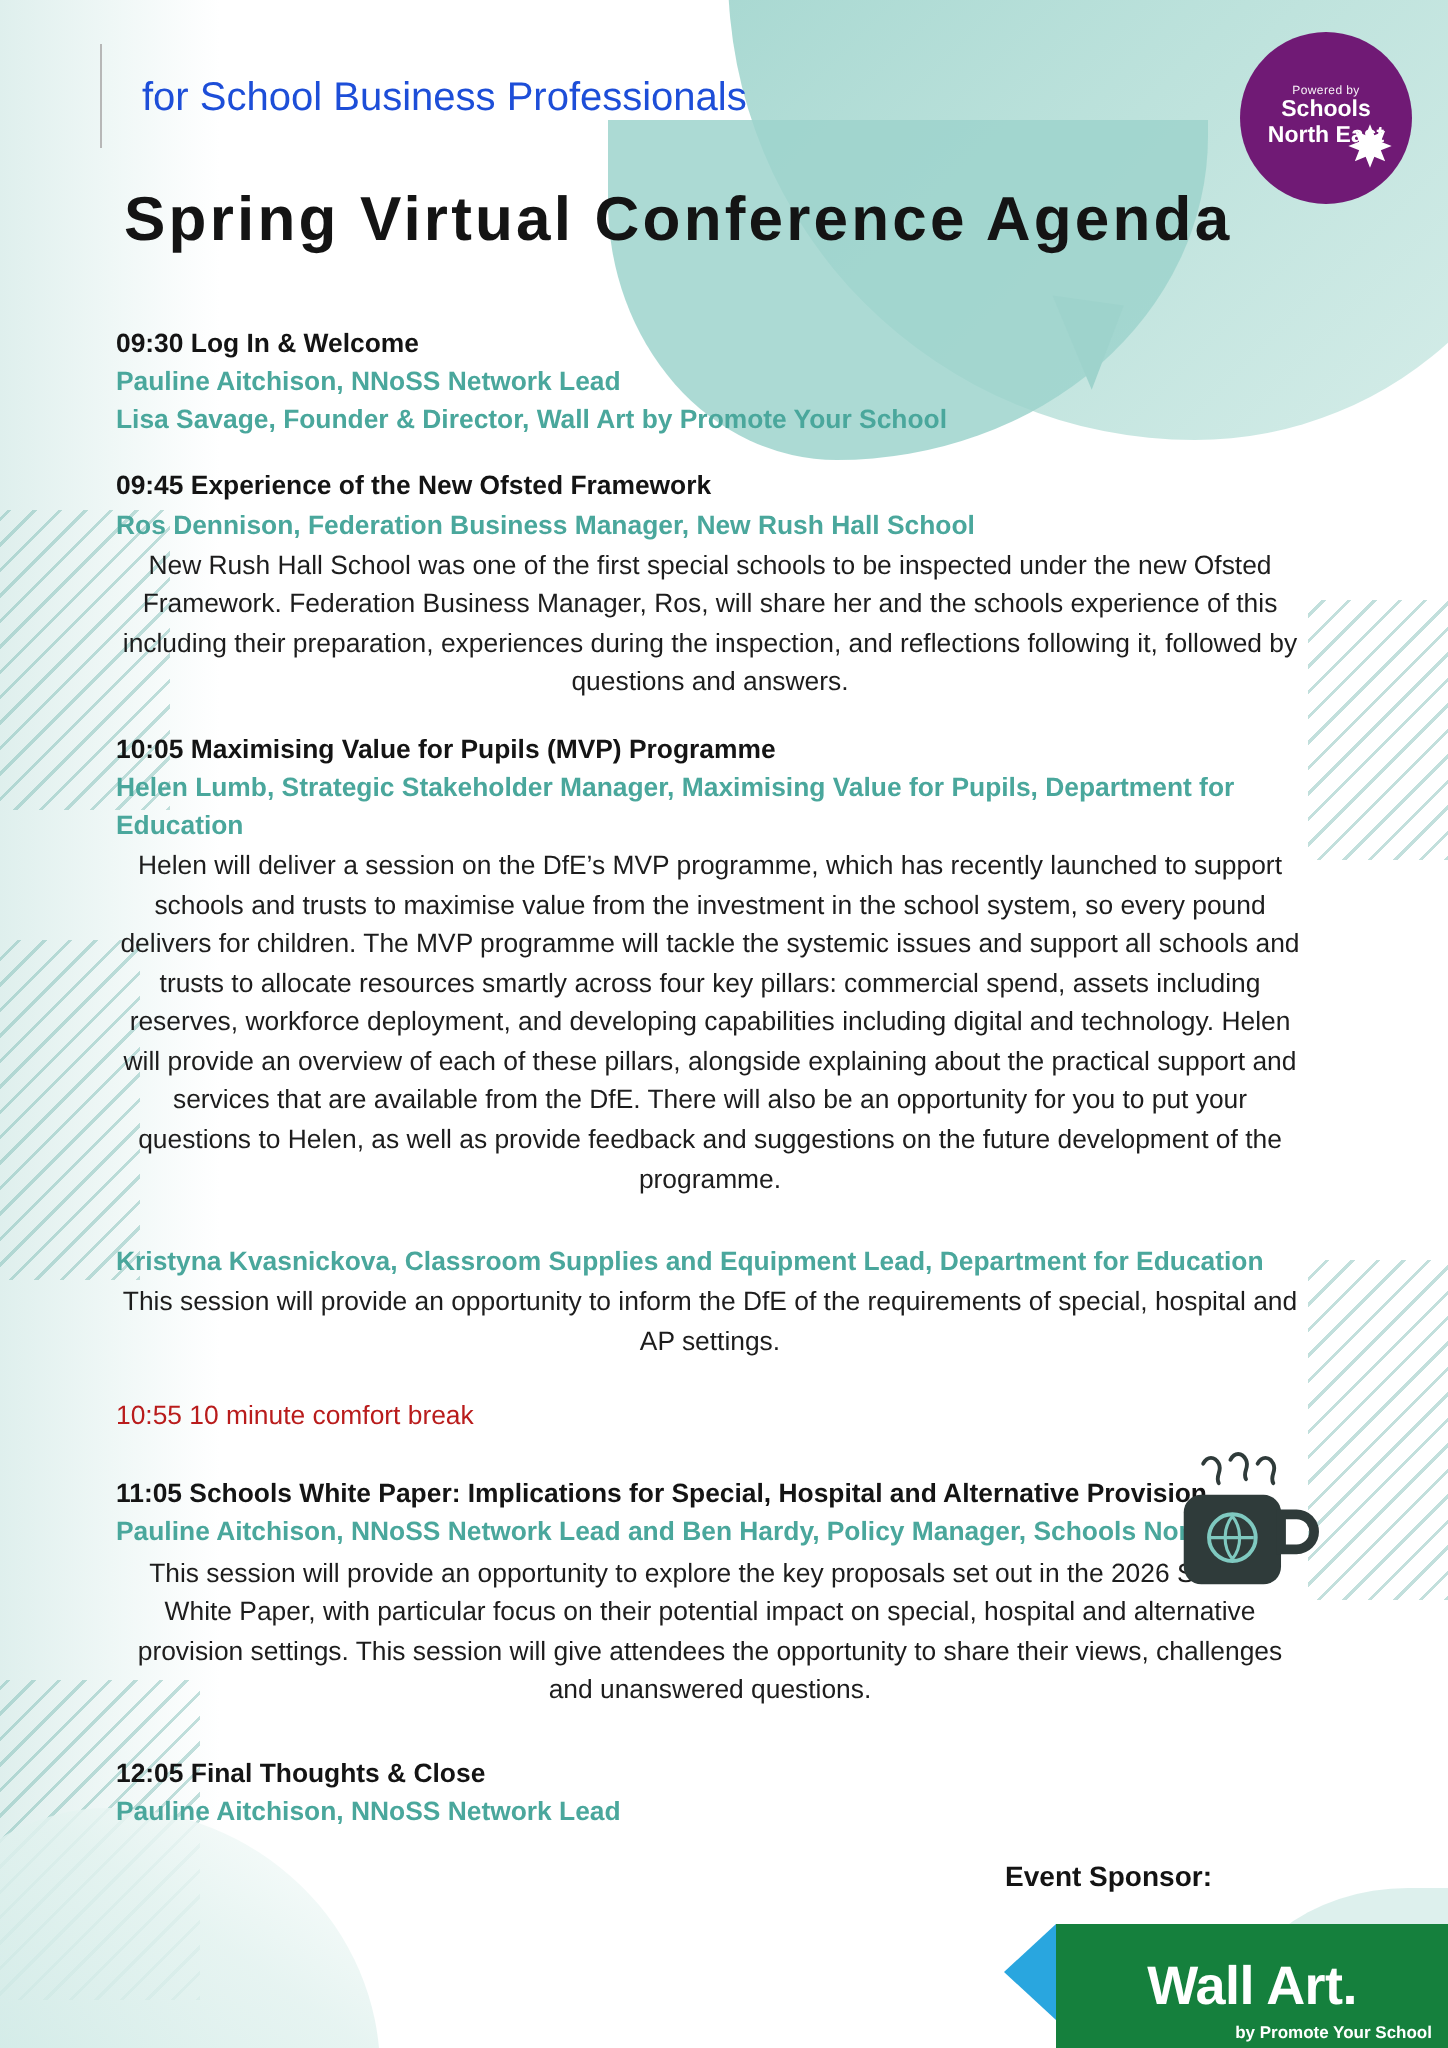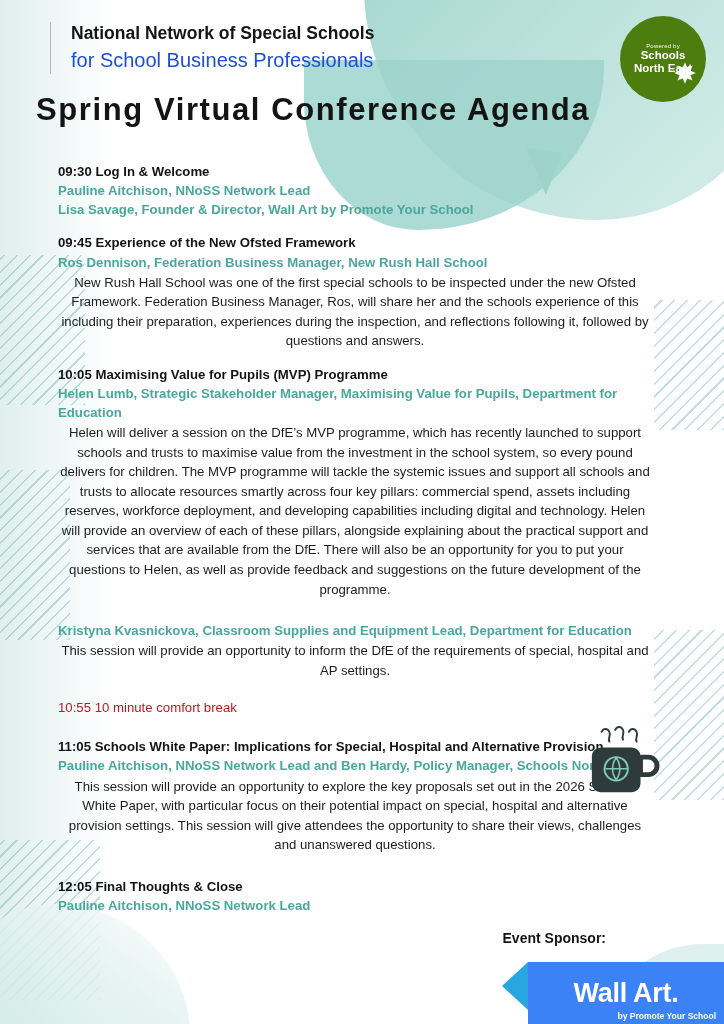--- a/index.html
+++ b/index.html
@@ -128,36 +128,36 @@
     font-size: 20px;
     color: #1d4ed8;
     margin-top: 3px;
   }
   .sne-badge {
     position: absolute;
     right: 18px;
     top: 16px;
     width: 86px; height: 86px;
     border-radius: 50%;
-    background: #4d7c0f;
+    background: #701a75;
     color: #fff;
     display: flex;
     flex-direction: column;
     align-items: center;
     justify-content: center;
     text-align: center;
   }
   .sne-powered { font-size: 6px; letter-spacing: .2px; opacity: .95; }
   .sne-name { font-size: 11.5px; font-weight: bold; line-height: 1.1; }
   .sne-star { position: absolute; right: 8px; bottom: 16px; }
 
   
   .conf-head {
     position: relative;
-    padding: 18px 0 0 36px;
+    padding: 18px 0 0 62px;
   }
   .conf-title {
     font-size: 31px;
     font-weight: bold;
     letter-spacing: 1.6px;
     color: #141414;
   }
   .conf-date {
     font-size: 17px;
     font-weight: bold;
@@ -217,21 +217,21 @@
     font-weight: bold;
     color: #141414;
     text-align: right;
   }
   .sponsor-box {
     position: absolute;
     right: 0;
     bottom: 0;
     width: 196px;
     height: 62px;
-    background: #3b82f6;
+    background: #15803d;
     display: flex;
     align-items: center;
     justify-content: center;
   }
   .sponsor-text {
     color: #ffffff;
     font-size: 27px;
     font-weight: bold;
     letter-spacing: -.3px;
   }
@@ -268,21 +268,20 @@
   <div class="hatch hatch-right-b"></div>
   <div class="corner-teal"></div>
   <div class="corner-teal-r"></div>
 </div>
 
 <div class="header">
 
   <div class="divider-v"></div>
 
   <div class="title-block">
-    <div class="org-title">National Network of Special Schools</div>
     <div class="org-sub">for School Business Professionals</div>
   </div>
 
   <div class="sne-badge">
     <div class="sne-powered">Powered by</div>
     <div class="sne-name">Schools</div>
     <div class="sne-name">North East</div>
     <svg class="sne-star" width="26" height="26" viewBox="0 0 24 24" aria-hidden="true">
       <path d="M12 2l2 5 5-2-2 5 5 2-5 2 2 5-5-2-2 5-2-5-5 2 2-5-5-2 5-2-2-5 5 2z" fill="#ffffff"></path>
     </svg>

